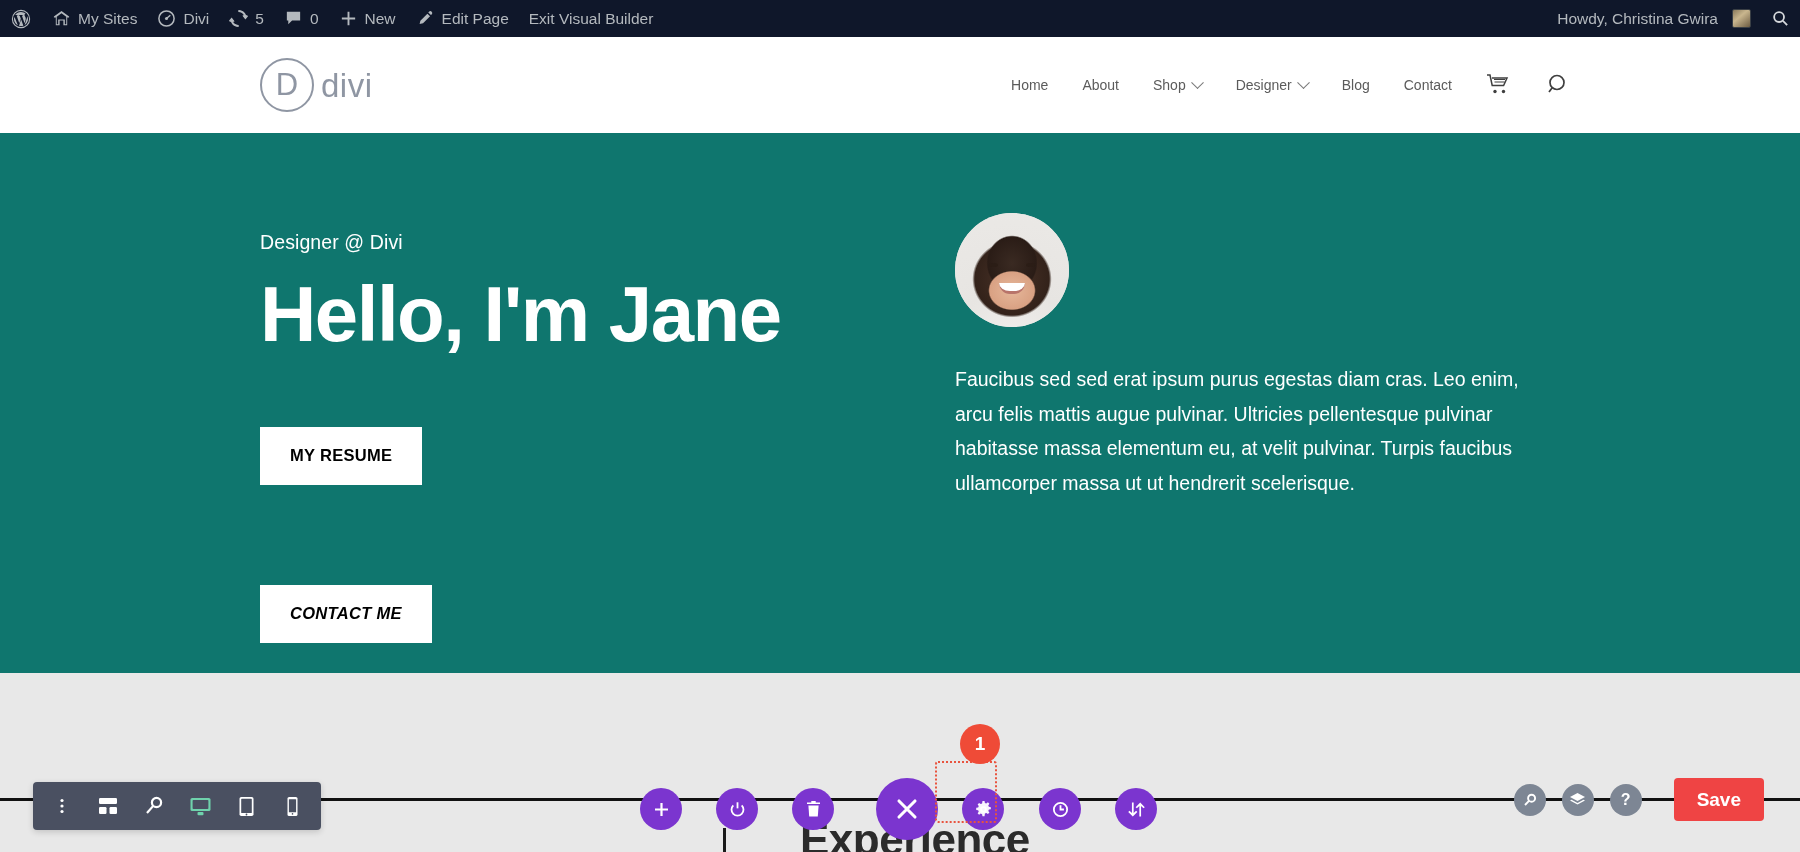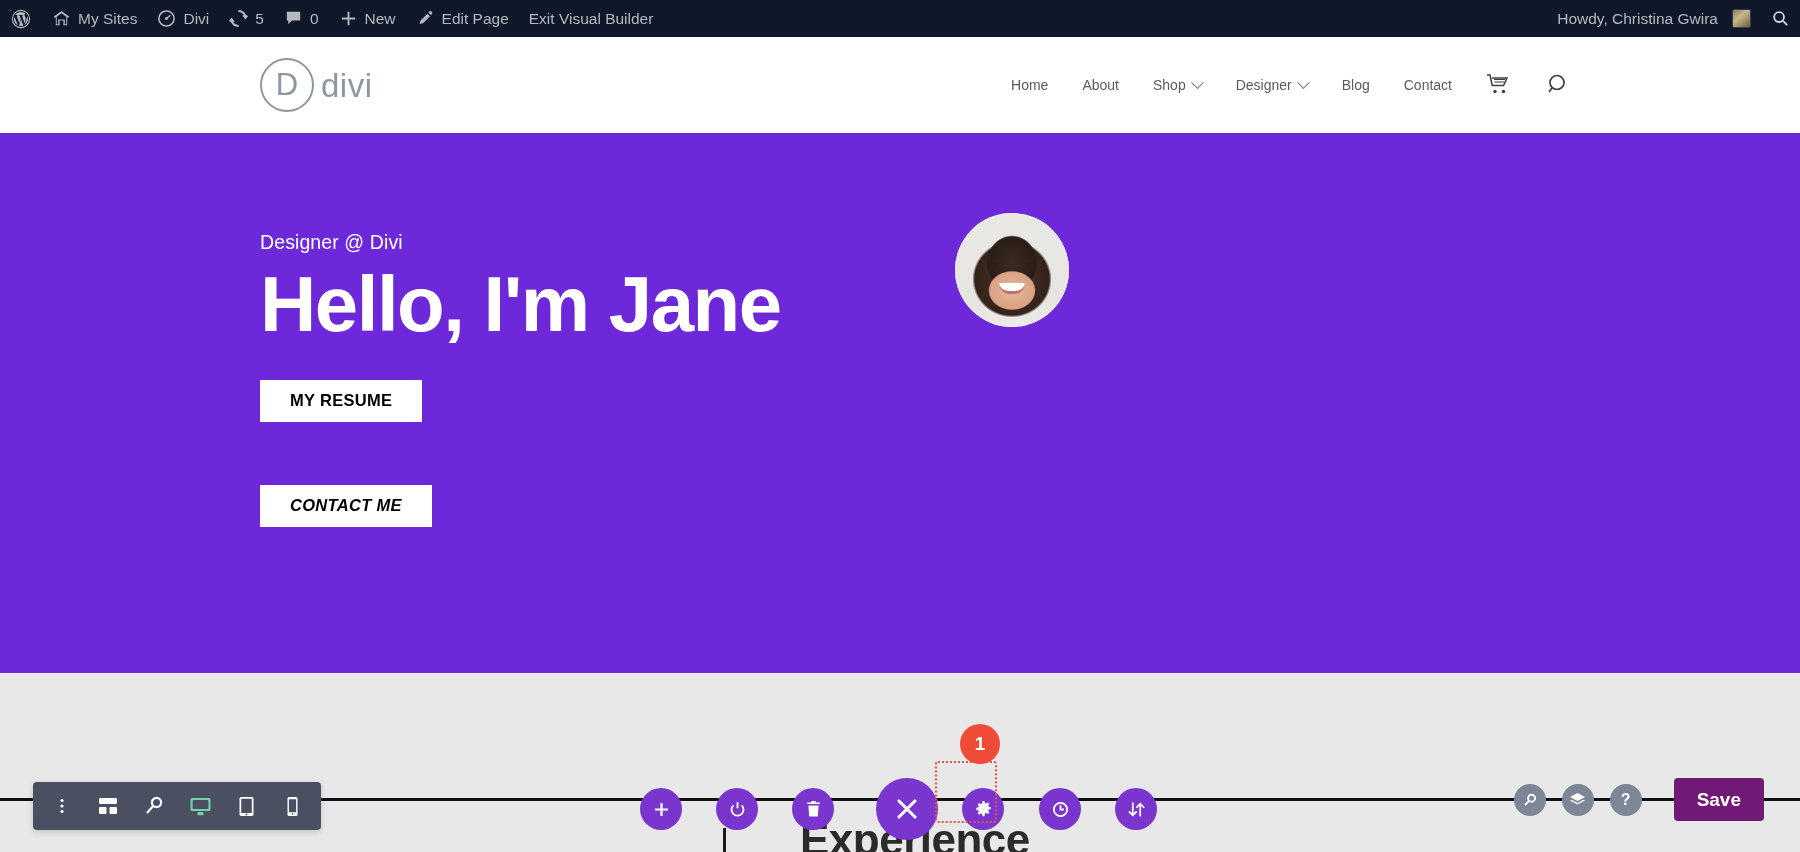--- a/index.html
+++ b/index.html
@@ -77,46 +77,46 @@
     border-right: 1.6px solid #7a7a7a;
     border-bottom: 1.6px solid #7a7a7a;
     transform: rotate(45deg) translate(-2px,-2px);
   }
   .nav-icon { color: #4a4a4a; display: flex; align-items: center; }
 
   
   .hero {
     position: absolute; top: 133px; left: 0;
     width: 1800px; height: 540px;
-    background: #6d28d9;
+    background: #0f766e;
     z-index: 10;
   }
   .hero-inner {
     position: absolute; left: 260px; top: 0;
     width: 1290px; height: 540px;
     display: flex;
   }
   .hero-left { width: 640px; padding-top: 98px; }
   .kicker {
     font-size: 19.5px; color: #ffffff; font-weight: 400;
     letter-spacing: .1px;
   }
   .bigtitle {
-    margin-top: 10px;
+    margin-top: 20px;
     font-size: 78px; line-height: 1.05;
     font-weight: 700; color: #ffffff;
     letter-spacing: -1.5px;
   }
   .btn-white {
-    margin-top: 34px;
+    margin-top: 71px;
     background: #ffffff; color: #000000;
     font-size: 16.5px; font-weight: 700;
     letter-spacing: .3px;
     display: inline-flex; align-items: center; justify-content: center;
-    height: 42px; padding: 0 30px;
+    height: 58px; padding: 0 30px;
   }
   .btn-row2 { margin-top: 29px; font-style: italic; }
 
   .hero-right { width: 650px; padding-top: 80px; padding-left: 55px; }
   .avatar-big {
     width: 114px; height: 114px; border-radius: 50%;
     overflow: hidden; background: #e8e6e3;
     position: relative;
   }
   .avatar-big .face {
@@ -225,21 +225,21 @@
     z-index: 70;
   }
   .gbtn {
     width: 32px; height: 32px; border-radius: 50%;
     background: #7d8694; color: #fff;
     display: flex; align-items: center; justify-content: center;
     font-size: 16px; font-weight: 700;
   }
   .savebtn {
     margin-left: 16px;
-    background: #701a75; color: #fff;
+    background: #ef4444; color: #fff;
     height: 43px; padding: 0 23px; border-radius: 4px;
     display: flex; align-items: center; justify-content: center;
     font-size: 19px; font-weight: 700;
   }
   svg { display:block; }
 </style>
 </head>
 <body>
 
 <div class="adminbar">
@@ -393,20 +393,21 @@
         <a class="btn-white">CONTACT ME</a>
       </div>
     </div>
 
     <div class="hero-right">
       <div class="avatar-big">
         <div class="face"></div>
         <div class="eyes"></div>
         <div class="smile"></div>
       </div>
+      <p class="hero-para">Faucibus sed sed erat ipsum purus egestas diam cras. Leo enim, arcu felis mattis augue pulvinar. Ultricies pellentesque pulvinar habitasse massa elementum eu, at velit pulvinar. Turpis faucibus ullamcorper massa ut ut hendrerit scelerisque.</p>
     </div>
 
   </div>
 </div>
 
 <div class="lightsection">
   <div class="section-divider"></div>
 </div>
 <div class="exp-rule"></div>
 <div class="exp-heading">Experience</div>

